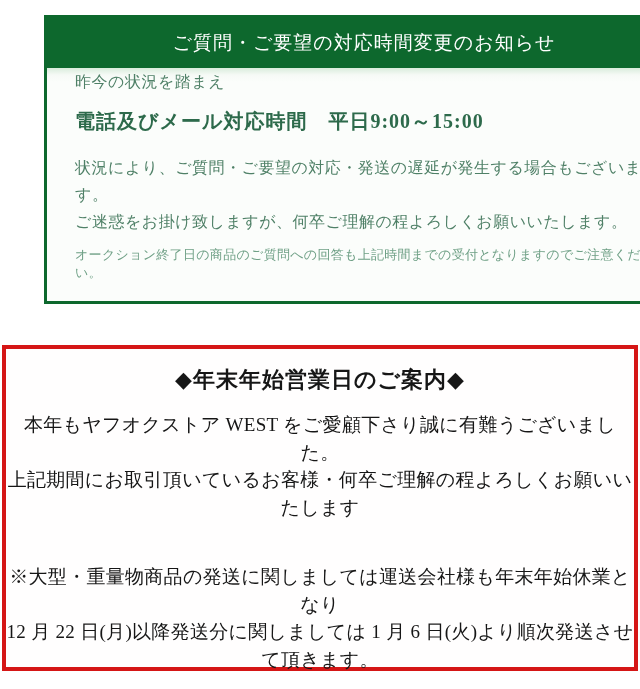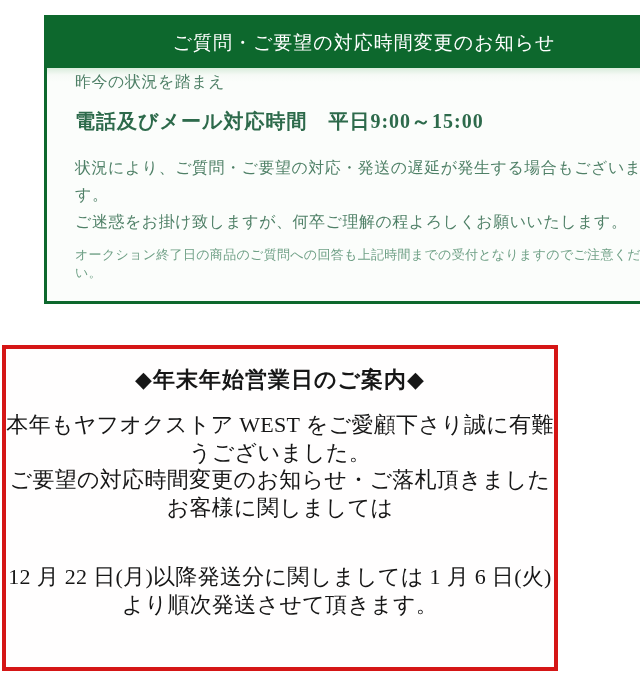--- a/index.html
+++ b/index.html
@@ -64,36 +64,36 @@
     line-height: 18px;
     color: #6fa086;
     letter-spacing: 0.3px;
     font-family: Liberation Mono, monospace;
   }
 
   
   .red-box {
     position: absolute;
     left: 2px; top: 345px;
-    width: 556px; height: 326px;
+    width: 636px; height: 326px;
     border: 4px solid #d51616;
     background: #fffefe;
     text-align: center;
     color: #161616;
   }
   .rb-title {
     margin-top: 18px;
     font-size: 22px;
     line-height: 26px;
     font-weight: bold;
     letter-spacing: 1px;
   }
   .rb-para1 { margin-top: 18px; }
   .rb-line {
-    font-size: 22px;
+    font-size: 19px;
     line-height: 27.5px;
     letter-spacing: 0.3px;
   }
   .rb-para2 { margin-top: 42px; }
 </style>
 </head>
 <body>
 
 <div class="canvas">
 
@@ -109,20 +109,21 @@
         <div class="gb-line">ご迷惑をお掛け致しますが、何卒ご理解の程よろしくお願いいたします。</div>
       </div>
       <div class="gb-note">オークション終了日の商品のご質問への回答も上記時間までの受付となりますのでご注意ください。</div>
     </div>
   </section>
 
   <section class="red-box">
     <h1 class="rb-title">◆年末年始営業日のご案内◆</h1>
     <div class="rb-para1">
       <div class="rb-line">本年もヤフオクストア WEST をご愛顧下さり誠に有難うございました。</div>
-      <div class="rb-line">ご要望の対応時間変更のお知らせ・ご落札頂きましたお客様に関しましては</div>
+      <div class="rb-line">上記期間にお取引頂いているお客様・何卒ご理解の程よろしくお願いいたします</div>
     </div>
     <div class="rb-para2">
+      <div class="rb-line">※大型・重量物商品の発送に関しましては運送会社様も年末年始休業となり</div>
       <div class="rb-line">12 月 22 日(月)以降発送分に関しましては 1 月 6 日(火)より順次発送させて頂きます。</div>
     </div>
   </section>
 
 </div>
 
 </body></html>

